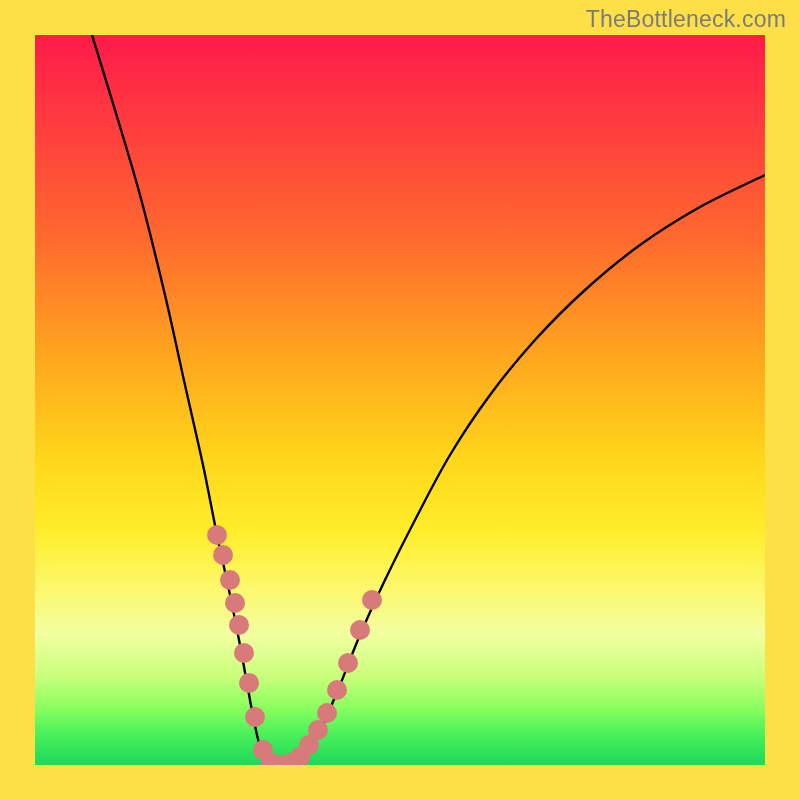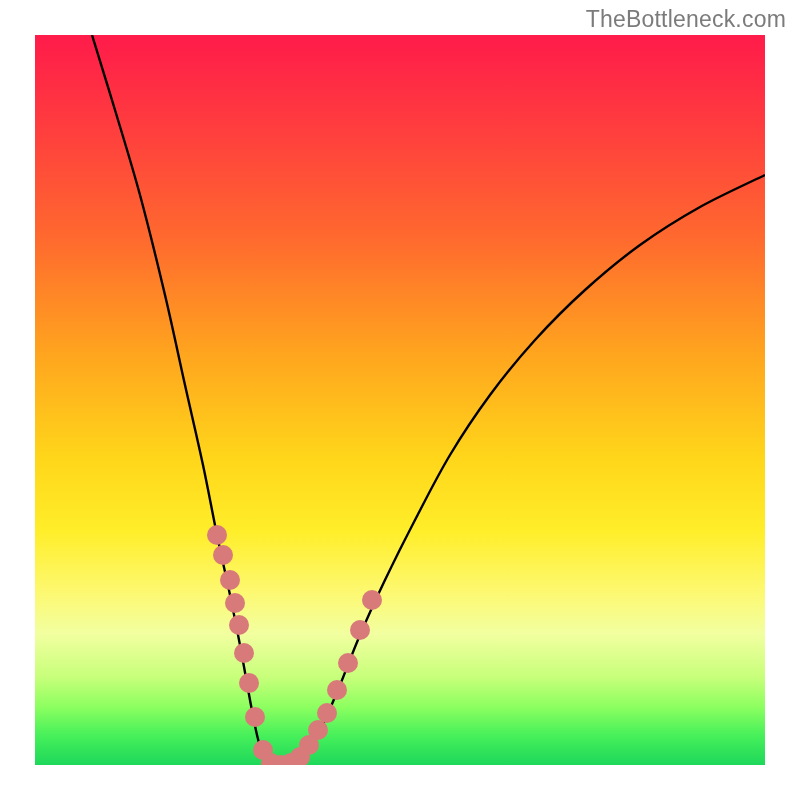--- a/index.html
+++ b/index.html
@@ -9,21 +9,21 @@
     height: 800px;
     background: #000;
     overflow: hidden;
   }
   .frame {
     position: absolute;
     top: 0;
     left: 0;
     width: 800px;
     height: 800px;
-    background: #ffffff;
+    background: #fde047;
   }
   .plot-area {
     position: absolute;
     top: 35px;
     left: 35px;
     width: 730px;
     height: 730px;
     background: linear-gradient(to bottom,
       #ff1b4a 0%,
       #ff3b3f 12%,

